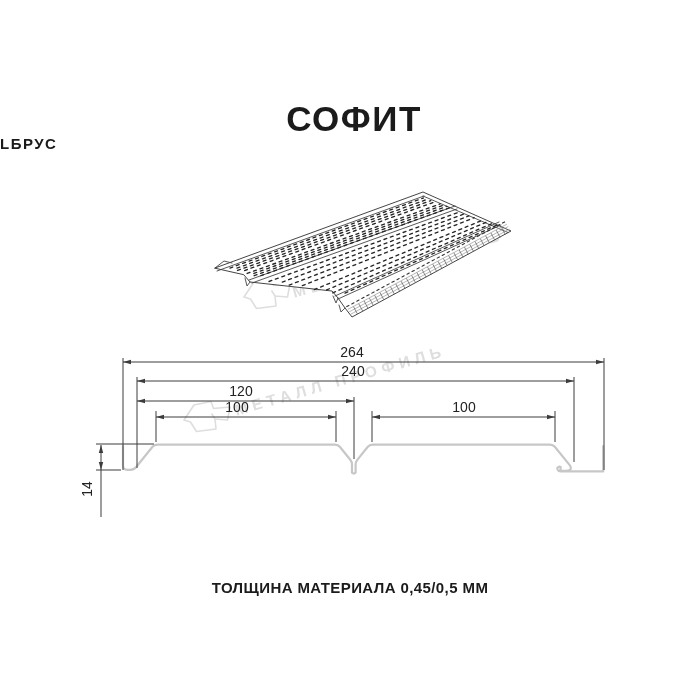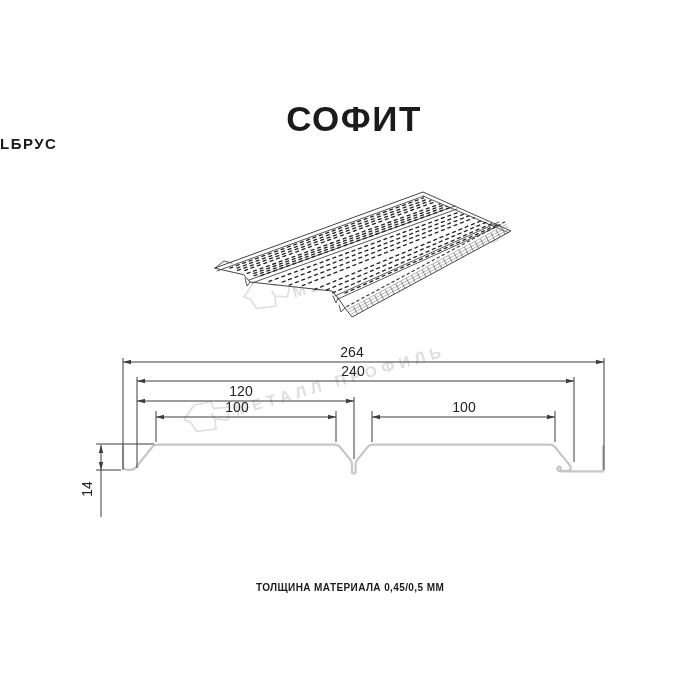--- a/index.html
+++ b/index.html
@@ -17,21 +17,21 @@
   .page-title{
     position:absolute;left:8px;right:0;top:101px;text-align:center;
     font-size:35px;line-height:36px;font-weight:700;letter-spacing:1.5px;
   }
   .page-subtitle{
     position:absolute;left:0;right:0;top:136px;text-align:left;
     font-size:15px;line-height:16px;font-weight:700;letter-spacing:1.5px;
   }
   .footer-note{
     position:absolute;left:0;right:0;top:580px;text-align:center;
-    font-size:10px;line-height:16px;font-weight:700;letter-spacing:0.4px;
+    font-size:15px;line-height:16px;font-weight:700;letter-spacing:0.4px;
   }
   .wm-text{
     position:absolute;white-space:nowrap;color:var(--c-wm);
     font-size:15.5px;font-weight:700;letter-spacing:5px;
     transform-origin:left center;z-index:1;
   }
   .wm-text.wm1{left:293px;top:284px;transform:rotate(-15.5deg);}
   .wm-text.wm2{left:235px;top:402px;transform:rotate(-16deg);}
   .wm-logo{position:absolute;z-index:1;}
   .wm-logo.wm1{left:241px;top:276px;}

